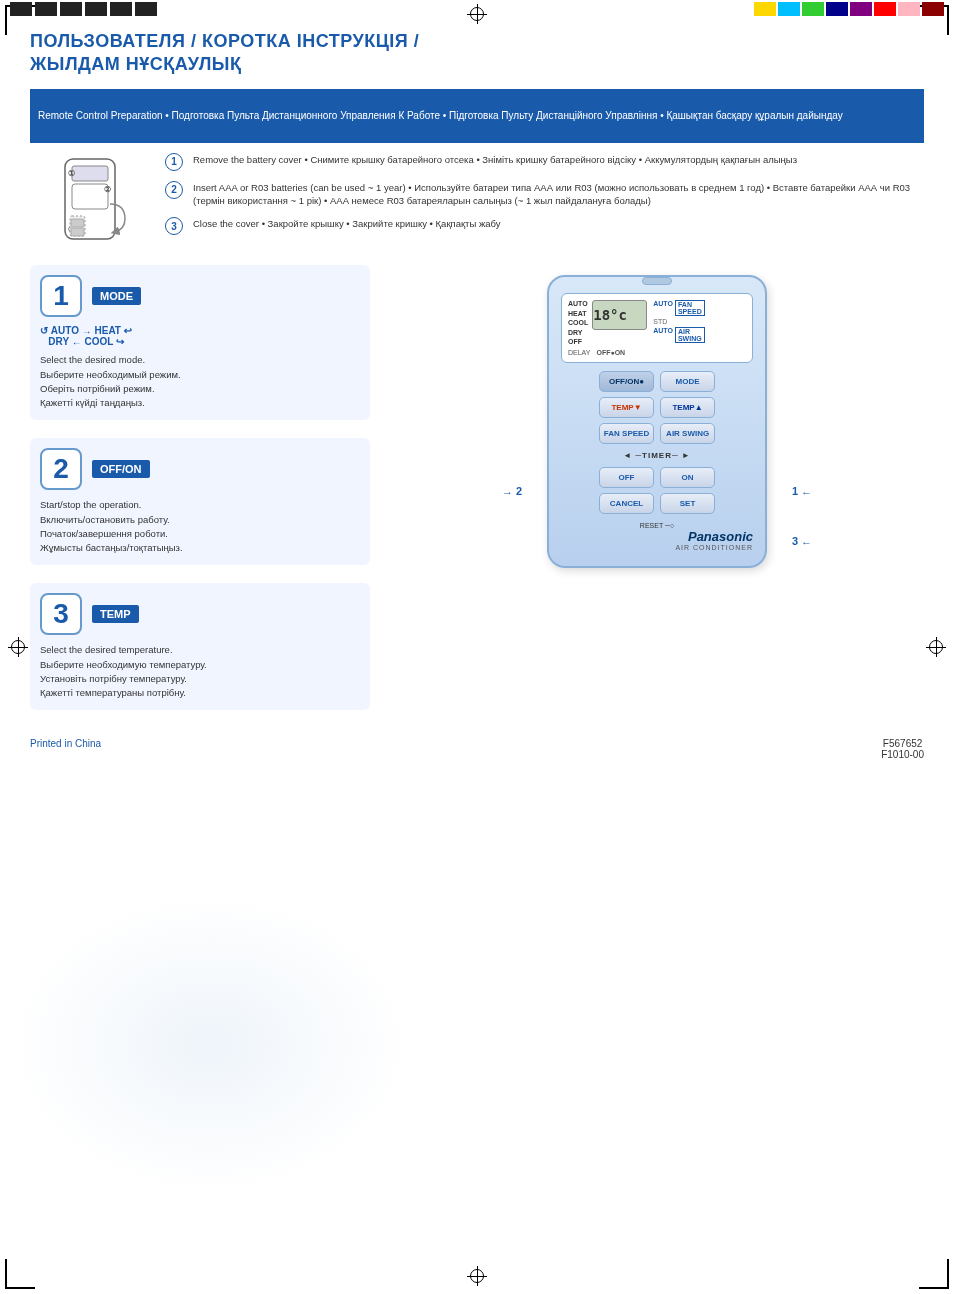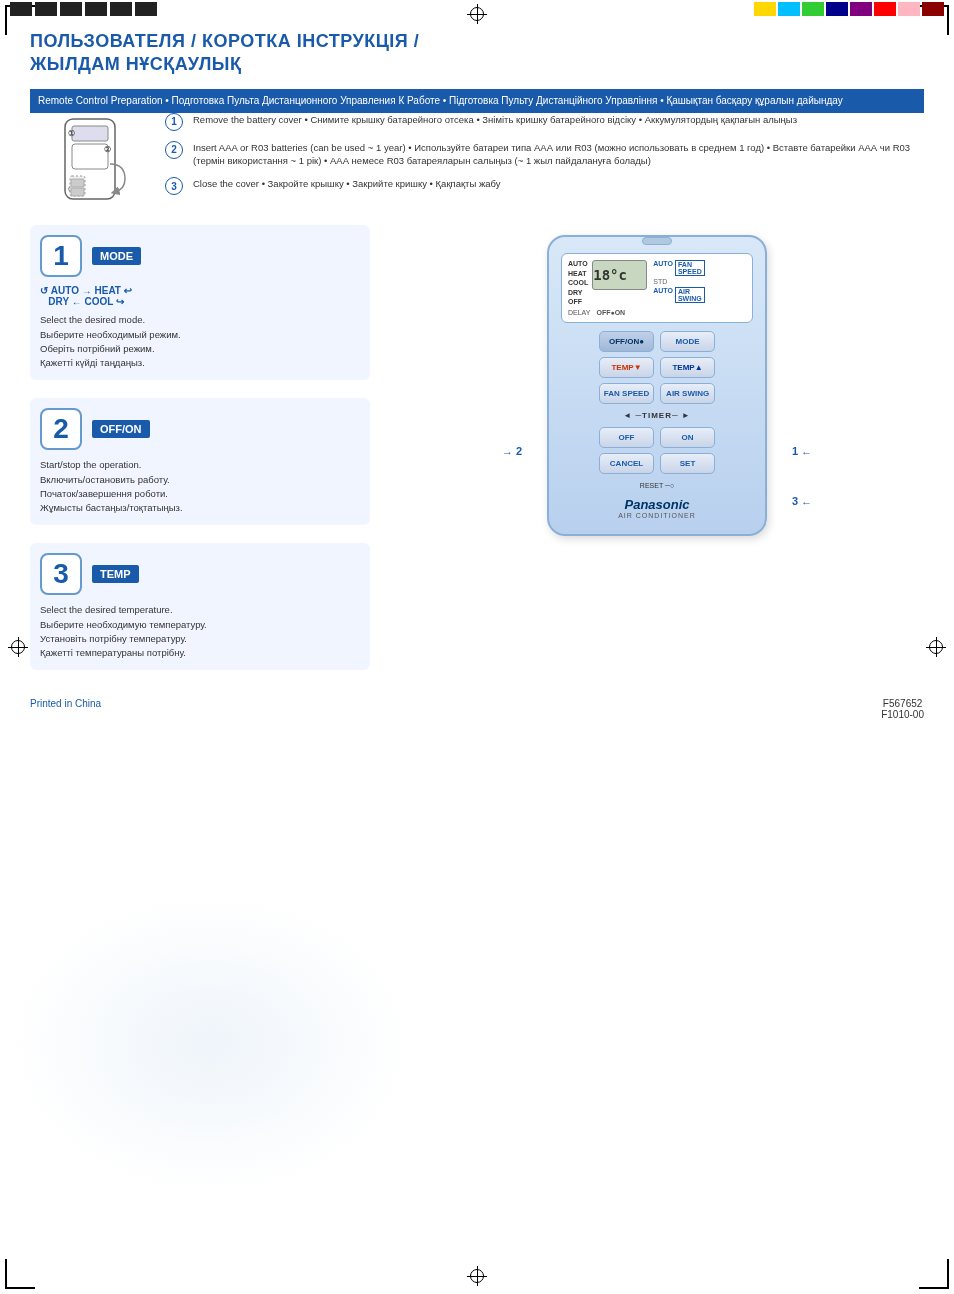--- a/index.html
+++ b/index.html
@@ -103,23 +103,24 @@
       color: #1a5aab;
       text-transform: uppercase;
       line-height: 1.3;
       letter-spacing: 0.5px;
     }
 
     
     .rcp-banner {
       background: #1a5aab;
       color: #fff;
-      padding: 5px 8px;
+      padding: 20px 8px;
       font-size: 10px;
       font-weight: bold;
+      margin-bottom: 10px;
       line-height: 1.4;
     }
     .rcp-banner span {
       font-weight: normal;
     }
 
     
     .battery-section {
       display: flex;
       gap: 15px;
@@ -315,22 +316,21 @@
     .timer-label {
       text-align: center;
       font-size: 8px;
       font-weight: bold;
       color: #333;
       letter-spacing: 1px;
       margin: 2px 0;
     }
 
     .remote-brand {
-      text-align: center;
-      margin-top: 8px;
+      text-align: right;
     }
     .remote-brand .panasonic-text {
       font-size: 13px;
       font-weight: bold;
       color: #003366;
       font-style: italic;
     }
     .remote-brand .ac-text {
       font-size: 7px;
       color: #555;

